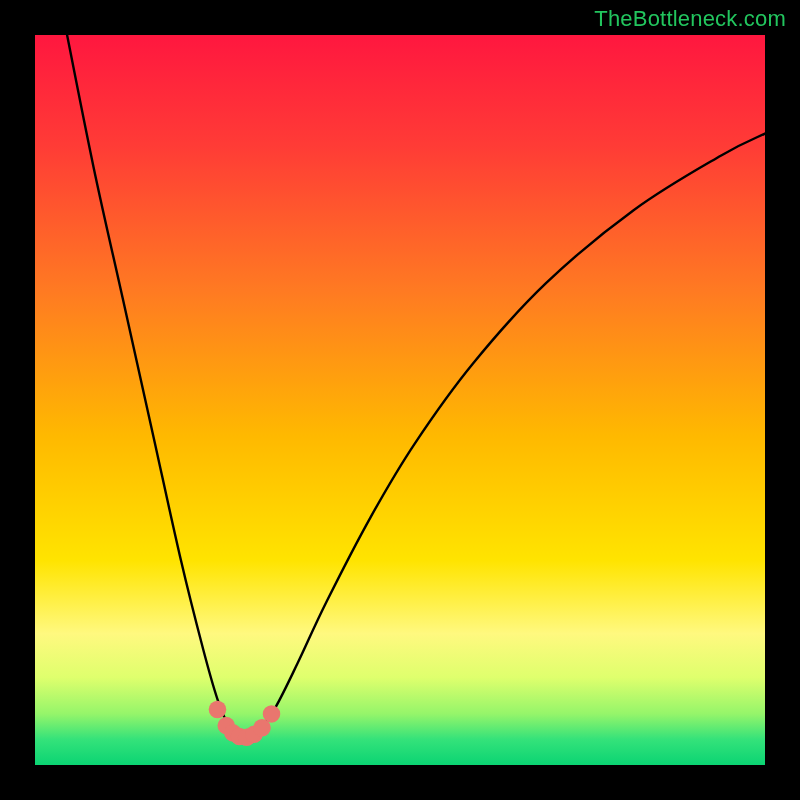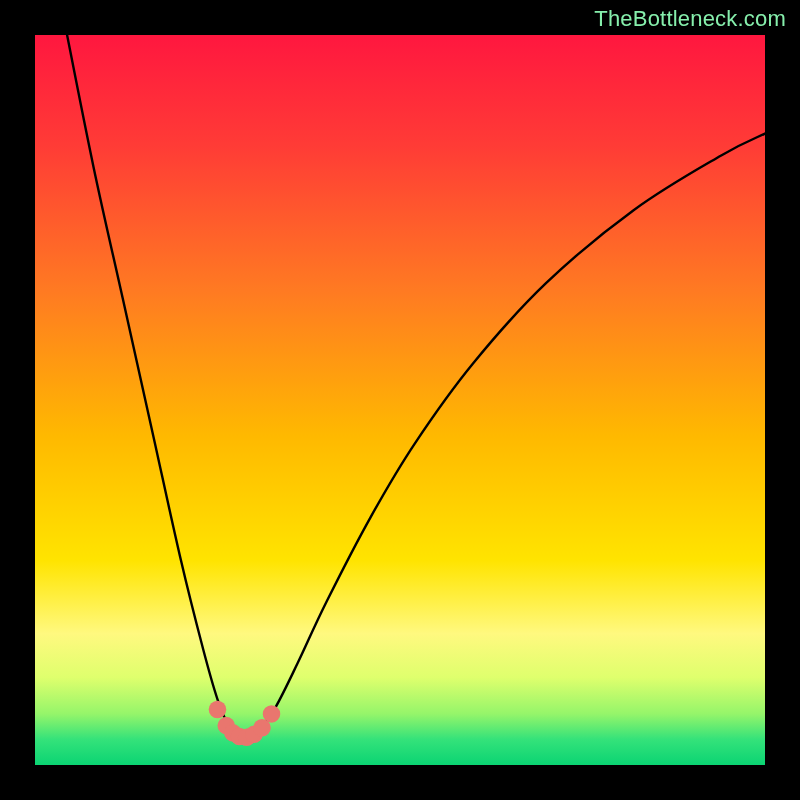--- a/index.html
+++ b/index.html
@@ -13,21 +13,21 @@
   .frame {
     width: 800px;
     height: 800px;
     background: #000;
     position: relative;
   }
   .watermark {
     position: absolute;
     top: 6px;
     right: 14px;
-    color: #86efac;
+    color: #22c55e;
     font-size: 22px;
     font-weight: 500;
     letter-spacing: 0.2px;
     z-index: 5;
   }
   .plot-area {
     position: absolute;
     left: 35px;
     top: 35px;
     width: 730px;

